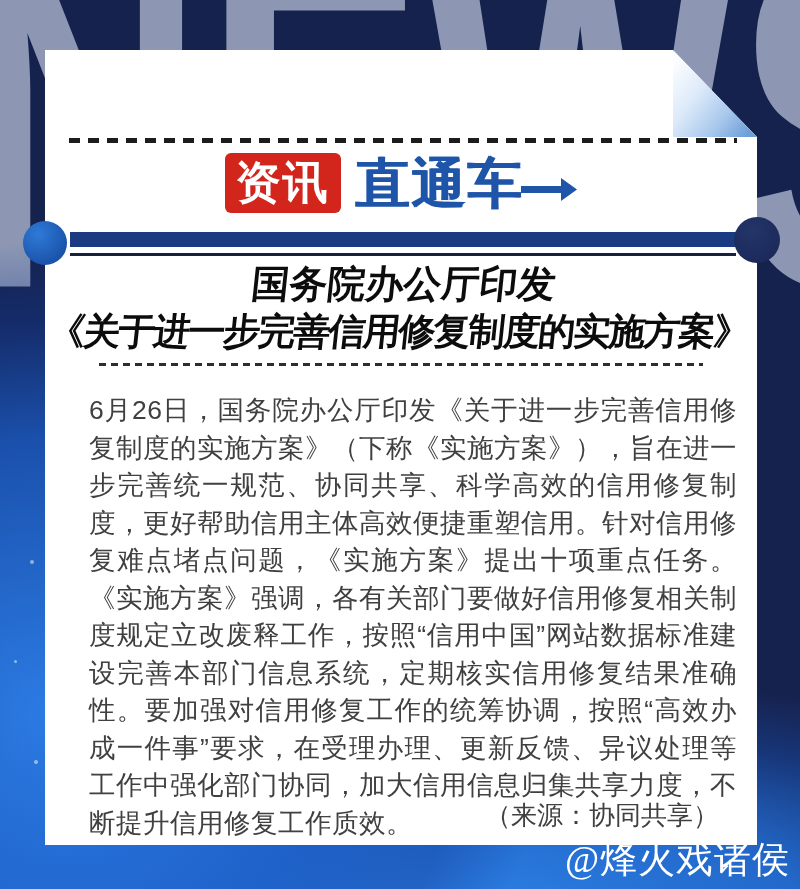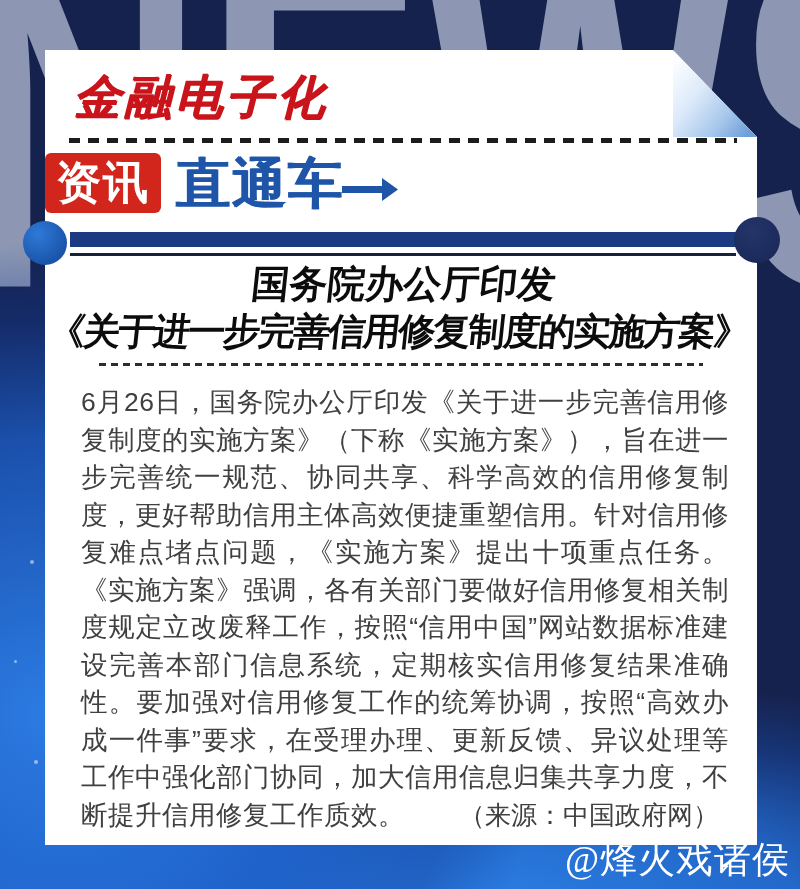--- a/index.html
+++ b/index.html
@@ -31,21 +31,21 @@
 
   .logo{position:absolute;left:28px;top:16px;
     font-family:"DejaVu Serif",serif;font-style:italic;font-weight:bold;
     font-size:47px;color:#c8141a;letter-spacing:4px;
     text-shadow:1px 1px 0 #c8141a;}
   .date{position:absolute;top:54px;right:96px;font-size:27px;color:#121212;}
 
   .dash-1{position:absolute;top:88px;left:24px;width:668px;height:5px;
     background:repeating-linear-gradient(90deg,#1c1c1c 0 11px,rgba(0,0,0,0) 11px 19px);}
 
-  .banner{position:absolute;top:103px;left:0;width:100%;
+  .banner{position:absolute;top:103px;left:0;width:100%;text-align:center;
     white-space:nowrap;}
   .banner-red{display:inline-block;vertical-align:middle;background:#d2251c;
     color:#ffffff;font-weight:bold;font-size:45px;line-height:60px;
     padding:0 11px;border-radius:6px;letter-spacing:2px;}
   .banner-blue{display:inline-block;vertical-align:middle;color:#1e55a8;
     font-weight:bold;font-size:54px;line-height:60px;margin-left:10px;
     letter-spacing:2px;text-shadow:1.5px 0 0 #1e55a8;}
   .banner-arrow{display:inline-block;vertical-align:bottom;margin:0 0 8px -6px;}
 
   .bar-thick{position:absolute;top:182px;left:25px;width:666px;height:15px;
@@ -54,21 +54,21 @@
     background:#14213f;}
 
   .title{position:absolute;top:211px;left:0;width:100%;margin:0;
     text-align:center;color:#0c0c0c;font-weight:bold;font-size:38px;
     line-height:47px;transform:skewX(-6deg);letter-spacing:0;}
   .title .t2{font-size:37px;letter-spacing:-2px;}
 
   .dash-2{position:absolute;top:313px;left:54px;width:604px;height:3px;
     background:repeating-linear-gradient(90deg,#2d2d2d 0 7px,rgba(0,0,0,0) 7px 12px);}
 
-  .body-text{position:absolute;top:330px;left:32px;width:648px;margin:4px;
+  .body-text{position:absolute;top:330px;left:32px;width:648px;margin:12px;
     font-size:26.5px;line-height:37.5px;color:#404040;text-align:justify;
     letter-spacing:0.5px;}
   .source{position:absolute;top:748px;right:38px;font-size:26px;color:#404040;}
 
   
   .notch{position:absolute;border-radius:50%;z-index:4;}
   .notch-left{left:23px;top:221px;width:44px;height:44px;
     background:radial-gradient(circle at 35% 30%,#2e7ad8,#1b55ab 70%,#164a99);}
   .notch-right{left:734px;top:217px;width:46px;height:46px;
     background:radial-gradient(circle at 40% 30%,#243567,#1c2a5c 70%,#18244f);}
@@ -89,21 +89,20 @@
       <span>S</span>
   </div>
   <div class="bg-glow"></div>
   <div class="speck" style="left:30px;top:560px;width:4px;height:4px;"></div>
   <div class="speck" style="left:14px;top:660px;width:3px;height:3px;"></div>
   <div class="speck" style="left:34px;top:760px;width:4px;height:4px;"></div>
 
   <div class="card">
     <div class="fold"></div>
 
-    <div class="logo">金融电子化</div>
 
     <div class="dash-1"></div>
 
     <div class="banner">
       <span class="banner-red">资讯</span>
       <span class="banner-blue">直通车</span>
       <span class="banner-arrow">
         <svg width="56" height="24" viewBox="0 0 56 24">
           <rect x="0" y="9" width="42" height="7" fill="#1e55a8"></rect>
           <polygon points="40,1 56,12.5 40,24" fill="#1e55a8"></polygon>
@@ -116,20 +115,20 @@
 
     <h1 class="title">
       <span class="t1">国务院办公厅印发</span><br>
       <span class="t2">《关于进一步完善信用修复制度的实施方案》</span>
     </h1>
 
     <div class="dash-2"></div>
 
     <p class="body-text">6月26日，国务院办公厅印发《关于进一步完善信用修复制度的实施方案》（下称《实施方案》），旨在进一步完善统一规范、协同共享、科学高效的信用修复制度，更好帮助信用主体高效便捷重塑信用。针对信用修复难点堵点问题，《实施方案》提出十项重点任务。《实施方案》强调，各有关部门要做好信用修复相关制度规定立改废释工作，按照“信用中国”网站数据标准建设完善本部门信息系统，定期核实信用修复结果准确性。要加强对信用修复工作的统筹协调，按照“高效办成一件事”要求，在受理办理、更新反馈、异议处理等工作中强化部门协同，加大信用信息归集共享力度，不断提升信用修复工作质效。</p>
 
-    <div class="source">（来源：中国政府网）</div>
+    <div class="source">（来源：协同共享）</div>
   </div>
 
   <div class="notch notch-left"></div>
   <div class="notch notch-right"></div>
 
   <div class="author-watermark">@烽火戏诸侯</div>
 </div>
 
 </body></html>

